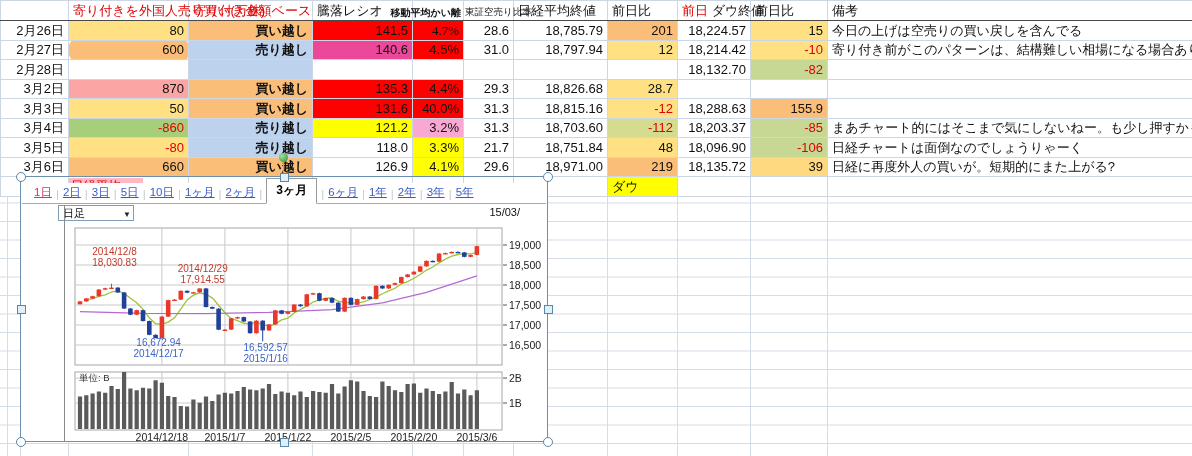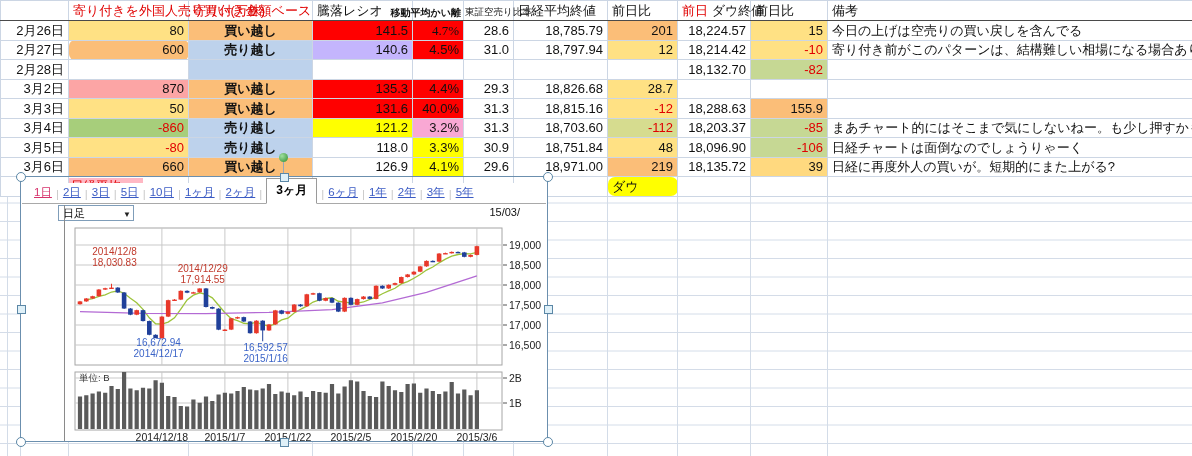--- a/index.html
+++ b/index.html
@@ -20,21 +20,21 @@
   .h-small{font-size:8.5px;}
   .h-big{font-size:15.5px;}
   .h-mid{font-size:11.5px;}
   .h-tiny{font-size:9.5px;}
   th.center{text-align:center;}
   th.rel{position:relative;}
   th.rel .ovl{position:absolute;left:1px;top:2px;font-size:9.5px;}
   th.rel .ovr{position:absolute;right:2px;top:3px;font-size:10px;font-weight:bold;}
   td.num{text-align:right;}
   td.c-date{text-align:right;padding-right:2px;}
-  td.base{text-align:center;font-weight:bold;}
+  td.base{text-align:right;font-weight:bold;}
   td.pad-short{padding-right:14px;}
   td.neg{color:#e00000;}
   td.remark{text-align:left;font-size:12.5px;}
   td.darkb{border-bottom:1px solid #93a0ae;}
   .rowlabel{display:block;width:72px;height:17px;background:#FFB8C4;color:#e00000;padding-left:2px;font-size:12.5px;}
   
   #objpanel{position:absolute;left:20px;top:183px;width:527px;height:258px;background:#fff;z-index:3;}
   #tabs{position:absolute;left:22px;top:183px;width:524px;height:21px;z-index:4;display:flex;align-items:flex-end;
         border-bottom:1px solid #a9a9a9;font-size:11.5px;padding-left:12px;box-sizing:border-box;background:#fff;}
   #tabs .sep{color:#c9c9c9;margin:0 4px 3px 4px;}
@@ -119,21 +119,21 @@
           <td class="num">18,785.79</td>
           <td class="num" style="background: rgb(251, 190, 120);">201</td>
           <td class="num darkb">18,224.57</td>
           <td class="num darkb" style="background: rgb(255, 225, 132);">15</td>
           <td class="remark darkb">今日の上げは空売りの買い戻しを含んでる</td>
         </tr>
         <tr>
           <td class="c-date">2月27日</td>
           <td class="num" style="background: rgb(251, 190, 120); border-radius: 6px;">600</td>
           <td class="base" style="background: rgb(189, 210, 236);">売り越し</td>
-          <td class="num" style="background: #c4b5fd;">140.6</td>
+          <td class="num" style="background: #ec4899;">140.6</td>
           <td class="num" style="background: rgb(255, 0, 0);">4.5%</td>
           <td class="num pad-short">31.0</td>
           <td class="num">18,797.94</td>
           <td class="num" style="background: rgb(255, 225, 132);">12</td>
           <td class="num darkb">18,214.42</td>
           <td class="num darkb neg" style="background: rgb(255, 225, 132);">-10</td>
           <td class="remark darkb">寄り付き前がこのパターンは、結構難しい相場になる場合あり</td>
         </tr>
         <tr>
           <td class="c-date">2月28日</td>
@@ -186,21 +186,21 @@
           <td class="num darkb">18,203.37</td>
           <td class="num darkb neg" style="background: rgb(198, 216, 148);">-85</td>
           <td class="remark darkb">まあチャート的にはそこまで気にしないねー。も少し押すかもね</td>
         </tr>
         <tr>
           <td class="c-date">3月5日</td>
           <td class="num neg" style="background: rgb(255, 225, 132);">-80</td>
           <td class="base" style="background: rgb(189, 210, 236);">売り越し</td>
           <td class="num">118.0</td>
           <td class="num" style="background: rgb(255, 255, 0);">3.3%</td>
-          <td class="num pad-short">30.9</td>
+          <td class="num pad-short">21.7</td>
           <td class="num">18,751.84</td>
           <td class="num" style="background: rgb(255, 225, 132);">48</td>
           <td class="num darkb">18,096.90</td>
           <td class="num darkb neg" style="background: rgb(198, 216, 148);">-106</td>
           <td class="remark darkb">日経チャートは面倒なのでしょうりゃーく</td>
         </tr>
         <tr>
           <td class="c-date">3月6日</td>
           <td class="num" style="background: rgb(251, 190, 120);">660</td>
           <td class="base" style="background: rgb(251, 190, 120);">買い越し</td>
@@ -216,21 +216,21 @@
         <tr>
           <td></td>
           <td style="padding: 0px;">
             <span class="rowlabel">日経平均</span>
           </td>
           <td></td>
           <td></td>
           <td></td>
           <td></td>
           <td></td>
-          <td style="background: rgb(255, 255, 0); border-radius: 7px;">ダウ</td>
+          <td style="background: rgb(255, 255, 0);">ダウ</td>
           <td></td>
           <td></td>
           <td></td>
         </tr>
       </tbody>
   </table>
 
   <div id="objpanel"></div>
   <div id="tabs">
       <a class="hot">1日</a>

